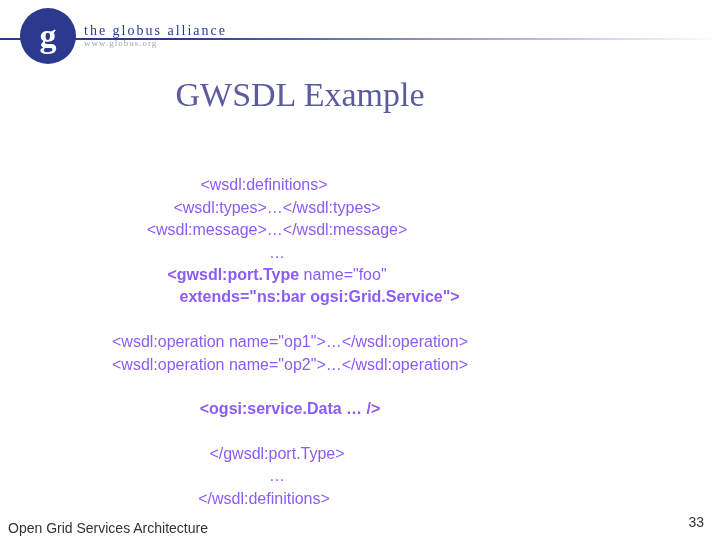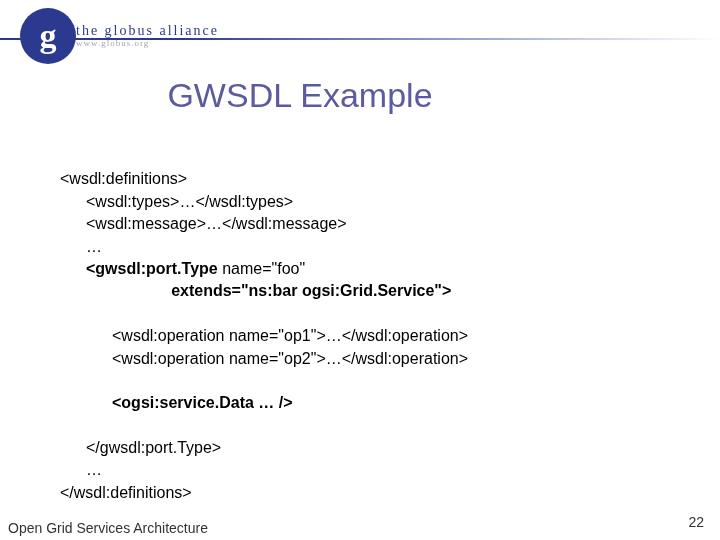--- a/index.html
+++ b/index.html
@@ -41,53 +41,55 @@
     align-items: center;
     justify-content: center;
     color: #fff;
     font-family: Georgia, serif;
     font-size: 34px;
     font-weight: bold;
     position: relative;
     z-index: 2;
   }
   .logo-text {
+    margin-left: 8px;
     line-height: 1.1;
   }
   .logo-top {
     font-family: Georgia, 'Times New Roman', serif;
     font-size: 14px;
     color: #2b3a8f;
     letter-spacing: 2px;
   }
   .logo-bottom {
     font-family: Liberation Serif, serif;
     font-size: 9px;
     color: #a6a6a6;
     letter-spacing: 1px;
   }
   .title {
     position: absolute;
     top: 76px;
     left: 0;
     width: 600px;
     text-align: center;
-    font-family: Liberation Sans, sans-serif;
+    font-family: Liberation Serif, serif;
     font-size: 34px;
     color: #5b5b9e;
   }
   .code {
     position: absolute;
-    top: 146px;
+    top: 152px;
     left: 60px;
     font-family: Verdana, Arial, sans-serif;
     font-size: 16px;
-    color: #000000;
+    color: #8b5cf6;
     line-height: 1.4;
     white-space: pre;
+    text-align: center;
   }
   .code b { font-weight: bold; }
   .ind1 { padding-left: 26px; }
   .ind2 { padding-left: 52px; }
   .footer-left {
     position: absolute;
     bottom: 4px;
     left: 8px;
     font-size: 14px;
     color: #333;
@@ -130,13 +132,13 @@
 <span class="ind2">&lt;wsdl:operation name="op2"&gt;…&lt;/wsdl:operation&gt;</span>
 
 <span class="ind2"><b>&lt;ogsi:service.Data … /&gt;</b></span>
 
 <span class="ind1">&lt;/gwsdl:port.Type&gt;</span>
 <span class="ind1">…</span>
 <span>&lt;/wsdl:definitions&gt;</span>
 </div>
 
 <div class="footer-left">Open Grid Services Architecture</div>
-<div class="footer-right">22</div>
+<div class="footer-right">33</div>
 
 </body></html>

